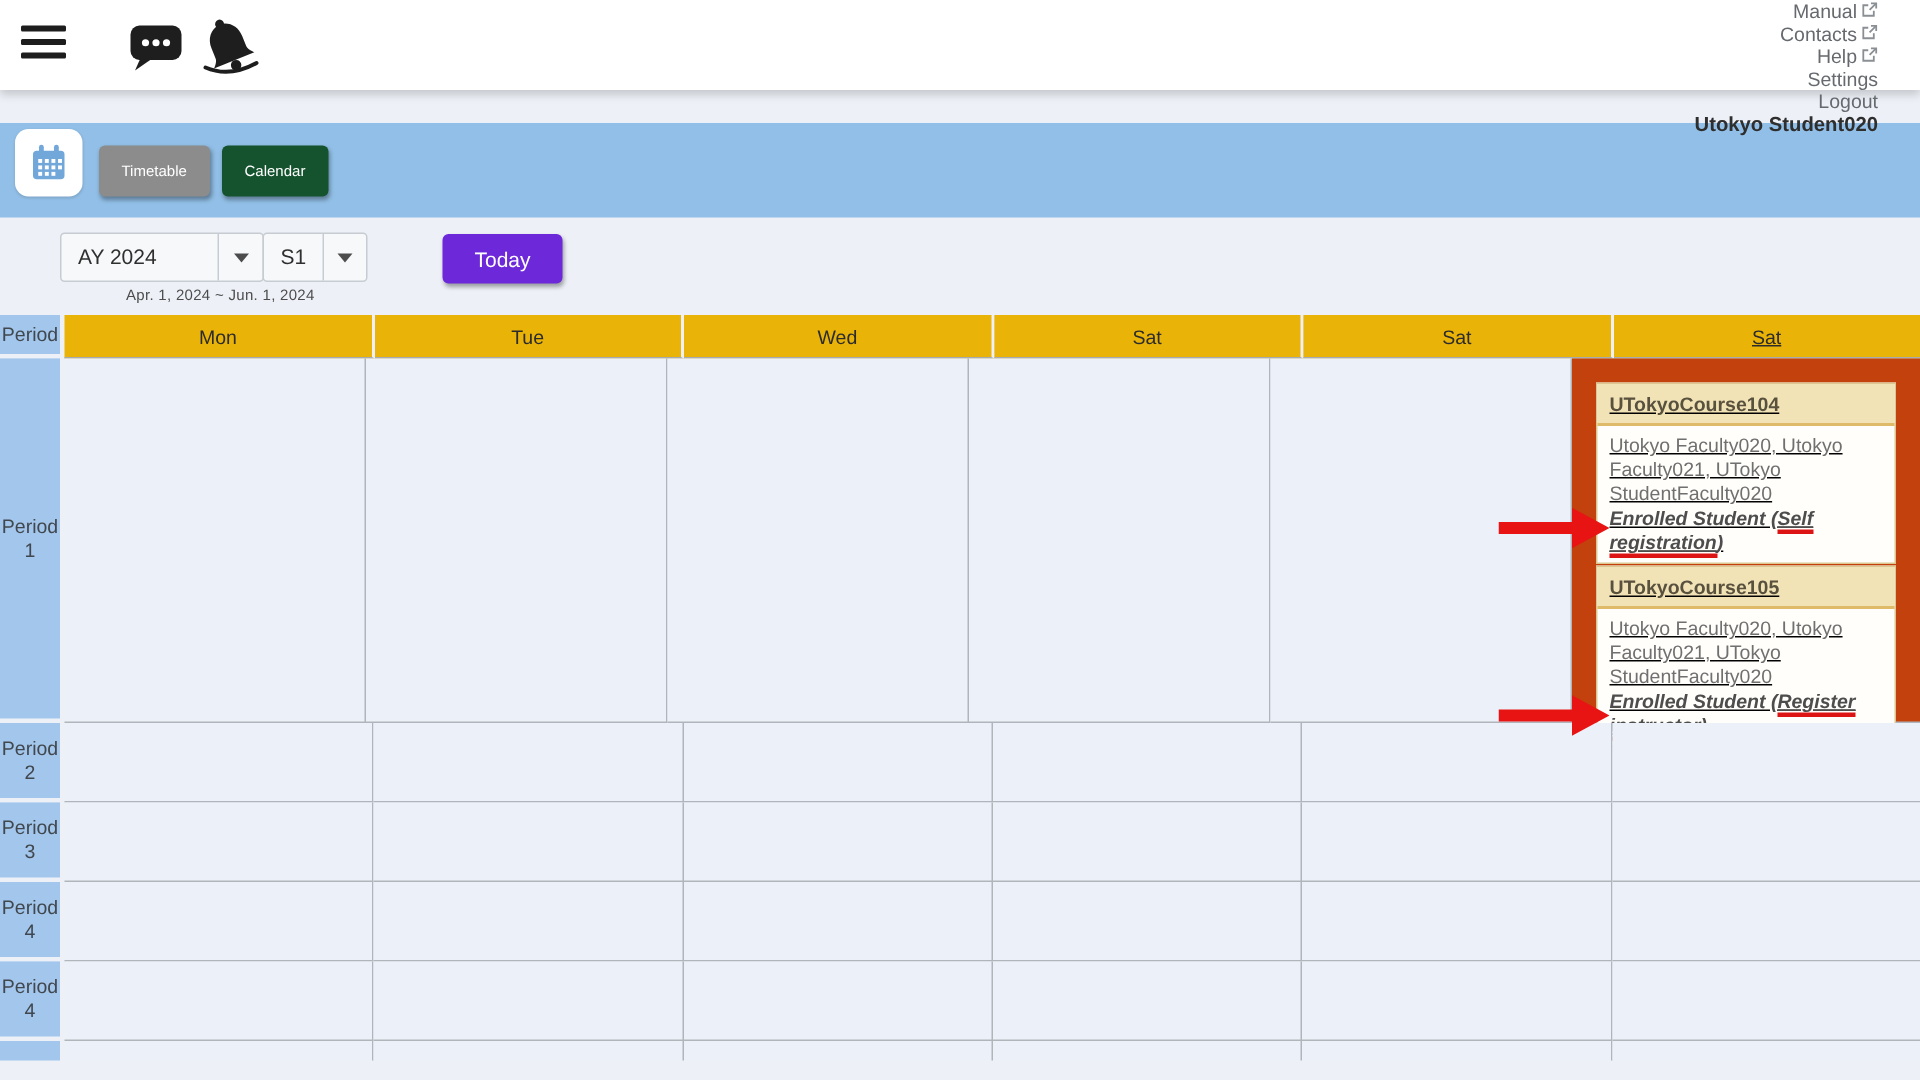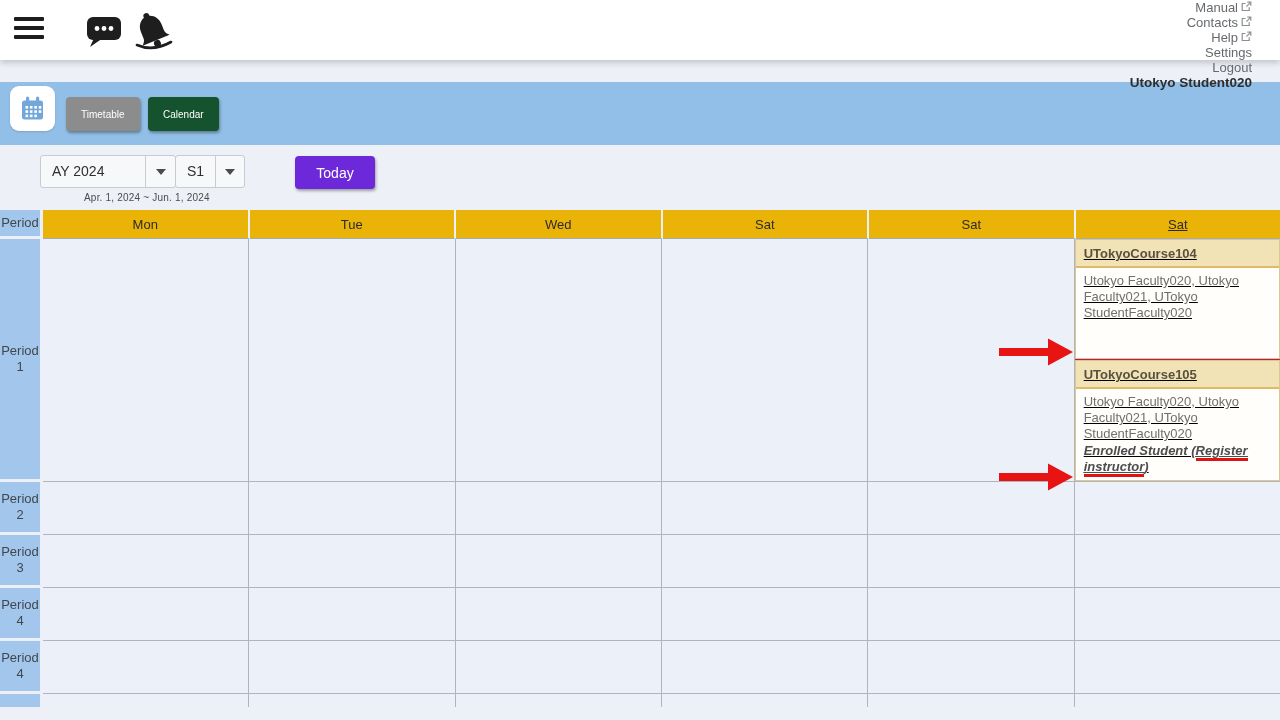--- a/index.html
+++ b/index.html
@@ -83,21 +83,21 @@
     background:#eab308; border-right:2px solid #edf1f7; border-bottom:1px solid #a6abb1;
     display:flex; align-items:center; justify-content:center;
     font-size:13px; color:#2c2c2c;
   }
   .r1 { height:243px; }
   .rs { height:53px; }
   .rpart { height:13px; }
   .rpart .pcell, .rpart .dcell { border-bottom:none; }
 
   
-  .satcell { padding:0; display:flex; flex-direction:column; background:#be185d; }
+  .satcell { padding:16px; display:flex; flex-direction:column; background:#c2410c; }
   .card { flex:1 1 0; display:flex; flex-direction:column; border:1px solid #dcc791; background:#fffefb; cursor:pointer; }
   .card + .card { margin-top:1px; }
   .card-h {
     background:#f2e3b7; border-bottom:2px solid #dfba69;
     font-weight:bold; font-size:13px; color:#58513e; padding:6px 8px 5px;
   }
   .card-b { flex:1; padding:5px 8px; font-size:13px; line-height:16px; color:#707070; }
   .enroll { font-weight:bold; font-style:italic; color:#4d4d4d; margin-top:1px; }
   .enroll-link { text-decoration:underline; border-bottom:3px solid #dc1414; padding-bottom:0px; cursor:pointer; }
 
@@ -224,20 +224,21 @@
     <div class="dcell"></div>
     <div class="dcell"></div>
     <div class="dcell"></div>
     <div class="dcell"></div>
     <div class="dcell satcell">
 
       <div class="card">
         <div class="card-h">UTokyoCourse104</div>
         <div class="card-b">
           <div>Utokyo Faculty020, Utokyo Faculty021, UTokyo StudentFaculty020</div>
+          <div class="enroll"><span>Enrolled Student (</span><span class="enroll-link">Self registration</span><span>)</span></div>
         </div>
       </div>
 
       <div class="card">
         <div class="card-h">UTokyoCourse105</div>
         <div class="card-b">
           <div>Utokyo Faculty020, Utokyo Faculty021, UTokyo StudentFaculty020</div>
           <div class="enroll"><span>Enrolled Student (</span><span class="enroll-link">Register instructor</span><span>)</span></div>
         </div>
       </div>

